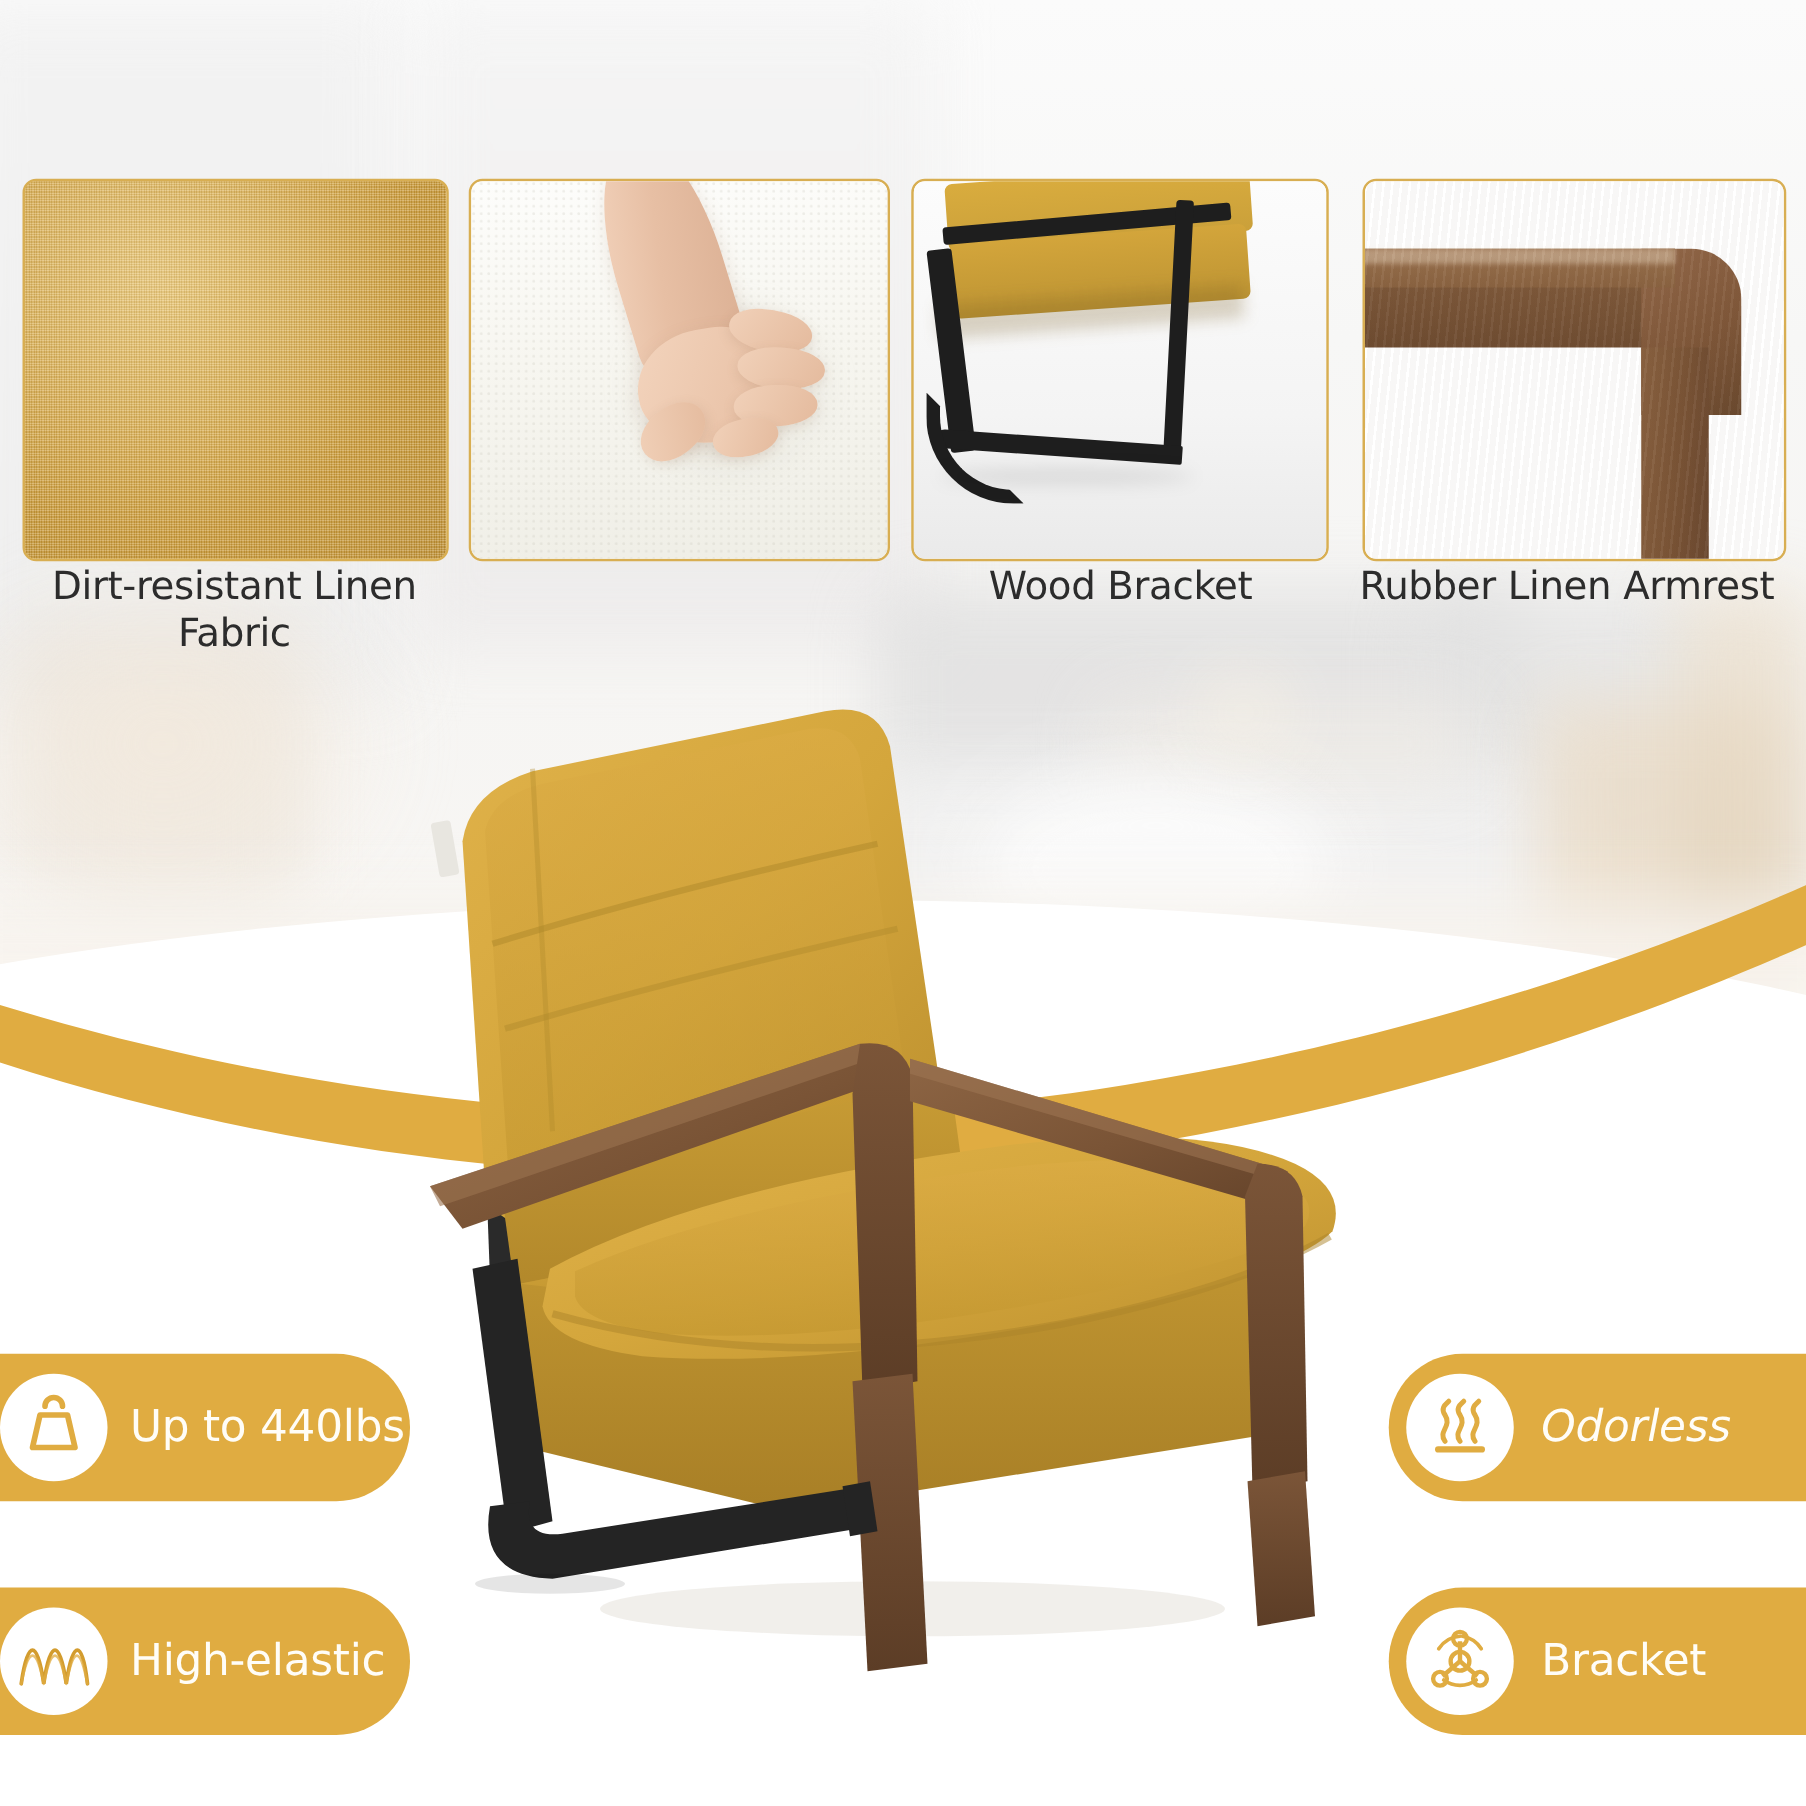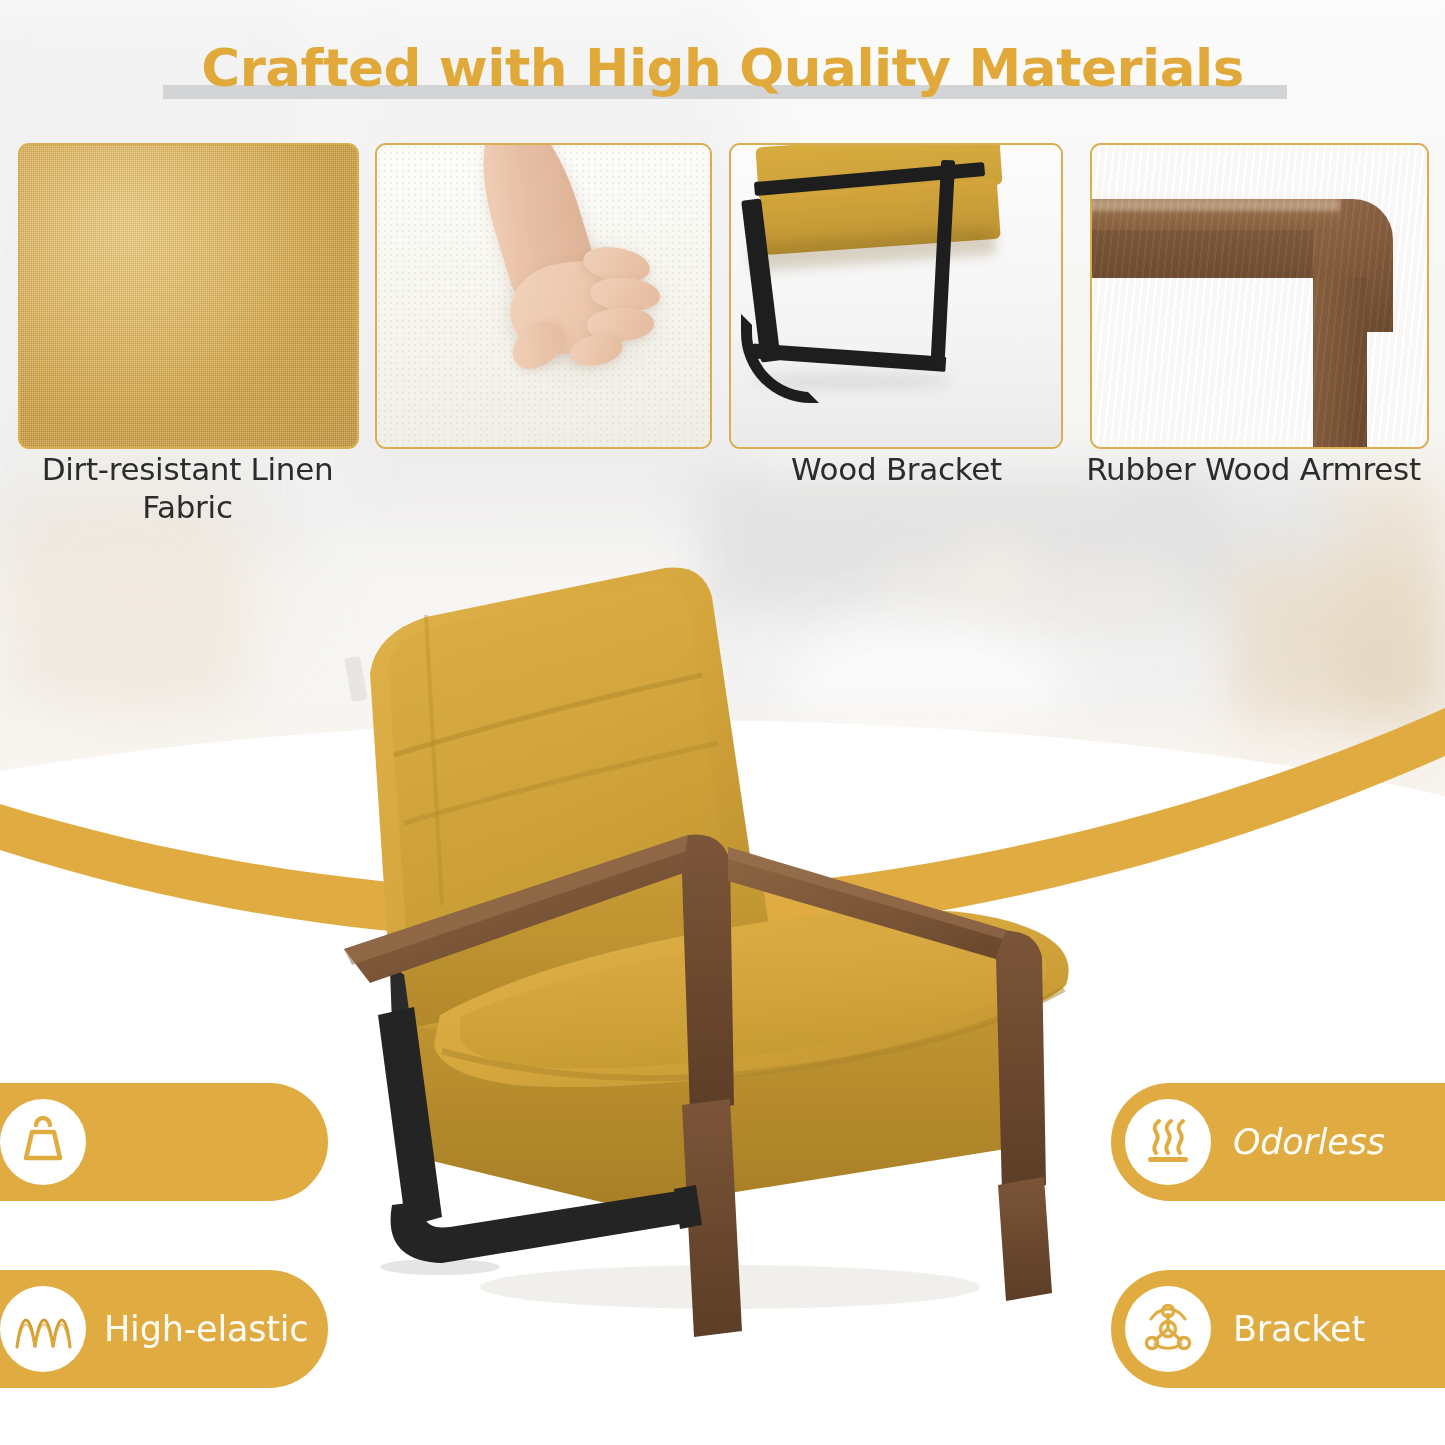--- a/index.html
+++ b/index.html
@@ -170,24 +170,20 @@
   </div>
 
   <div class="whitefill"></div>
   <div class="whitefill2"></div>
 
   <svg class="swoosh" viewBox="0 0 1445 260" preserveAspectRatio="none">
     <path d="M0,104 C300,196 620,214 900,168 C1120,132 1300,72 1445,8
              L1445,56 C1295,122 1120,182 900,218 C610,264 290,244 0,150 Z" fill="#e0ac41"></path>
   </svg>
 
-  <div class="titlewrap">
-    <div class="titlebar"></div>
-    <div class="title">Crafted with High Quality Materials</div>
-  </div>
 
   <div class="cards">
 
     <div class="card c1">
       <div class="fab"></div>
       <div class="fabglow"></div>
     </div>
     <div class="cardlabel l1">Dirt-resistant Linen Fabric</div>
 
     <div class="card c2">
@@ -219,21 +215,21 @@
 
     <div class="card c4">
       <div class="wd-bg"></div>
       <div class="wd-top"></div>
       <div class="wd-corner"></div>
       <div class="wd-leg"></div>
       <div class="wd-topface"></div>
       <div class="wd-hl"></div>
       <div class="wd-grain"></div>
     </div>
-    <div class="cardlabel l4">Rubber Wood Armrest</div>
+    <div class="cardlabel l4">Rubber Linen Armrest</div>
   </div>
 
   <div class="chairwrap">
     <svg class="chair" width="790" height="800" viewBox="0 0 790 800">
       <defs>
         <linearGradient id="gFab" x1="0" y1="0" x2="1" y2="1">
           <stop offset="0" stop-color="#e0b24a"></stop>
             <stop offset="50%" stop-color="#d4a63c"></stop>
             <stop offset="100%" stop-color="#bb8f2e"></stop>
         </linearGradient>
@@ -296,20 +292,21 @@
     </svg>
   </div>
 
   <div class="badge badge-left bg1">
     <div class="bicon">
       <svg width="54" height="54" viewBox="0 0 54 54">
         <path d="M20 10 a7 7 0 0 1 14 0" fill="none" stroke="#e0ac41" stroke-width="4.5" stroke-linecap="round"></path>
         <path d="M16 17 h22 l6 26 H10 Z" fill="none" stroke="#e0ac41" stroke-width="4.5" stroke-linejoin="round"></path>
       </svg>
     </div>
+    <span class="btext">Up to 440lbs</span>
   </div>
 
   <div class="badge badge-left bg2">
     <div class="bicon">
       <svg width="58" height="44" viewBox="0 0 58 44">
         <path d="M3 40 C8 4 16 4 21 40 C26 4 34 4 39 40 C44 4 52 4 56 40" fill="none" stroke="#d39c2e" stroke-width="3" stroke-linecap="round"></path>
         <path d="M3 40 C9 10 15 10 21 40 M21 40 C27 10 33 10 39 40 M39 40 C45 10 50 10 56 40" fill="none" stroke="#e0ac41" stroke-width="2.2" stroke-linecap="round" opacity=".75"></path>
       </svg>
     </div>
     <span class="btext">High-elastic</span>

